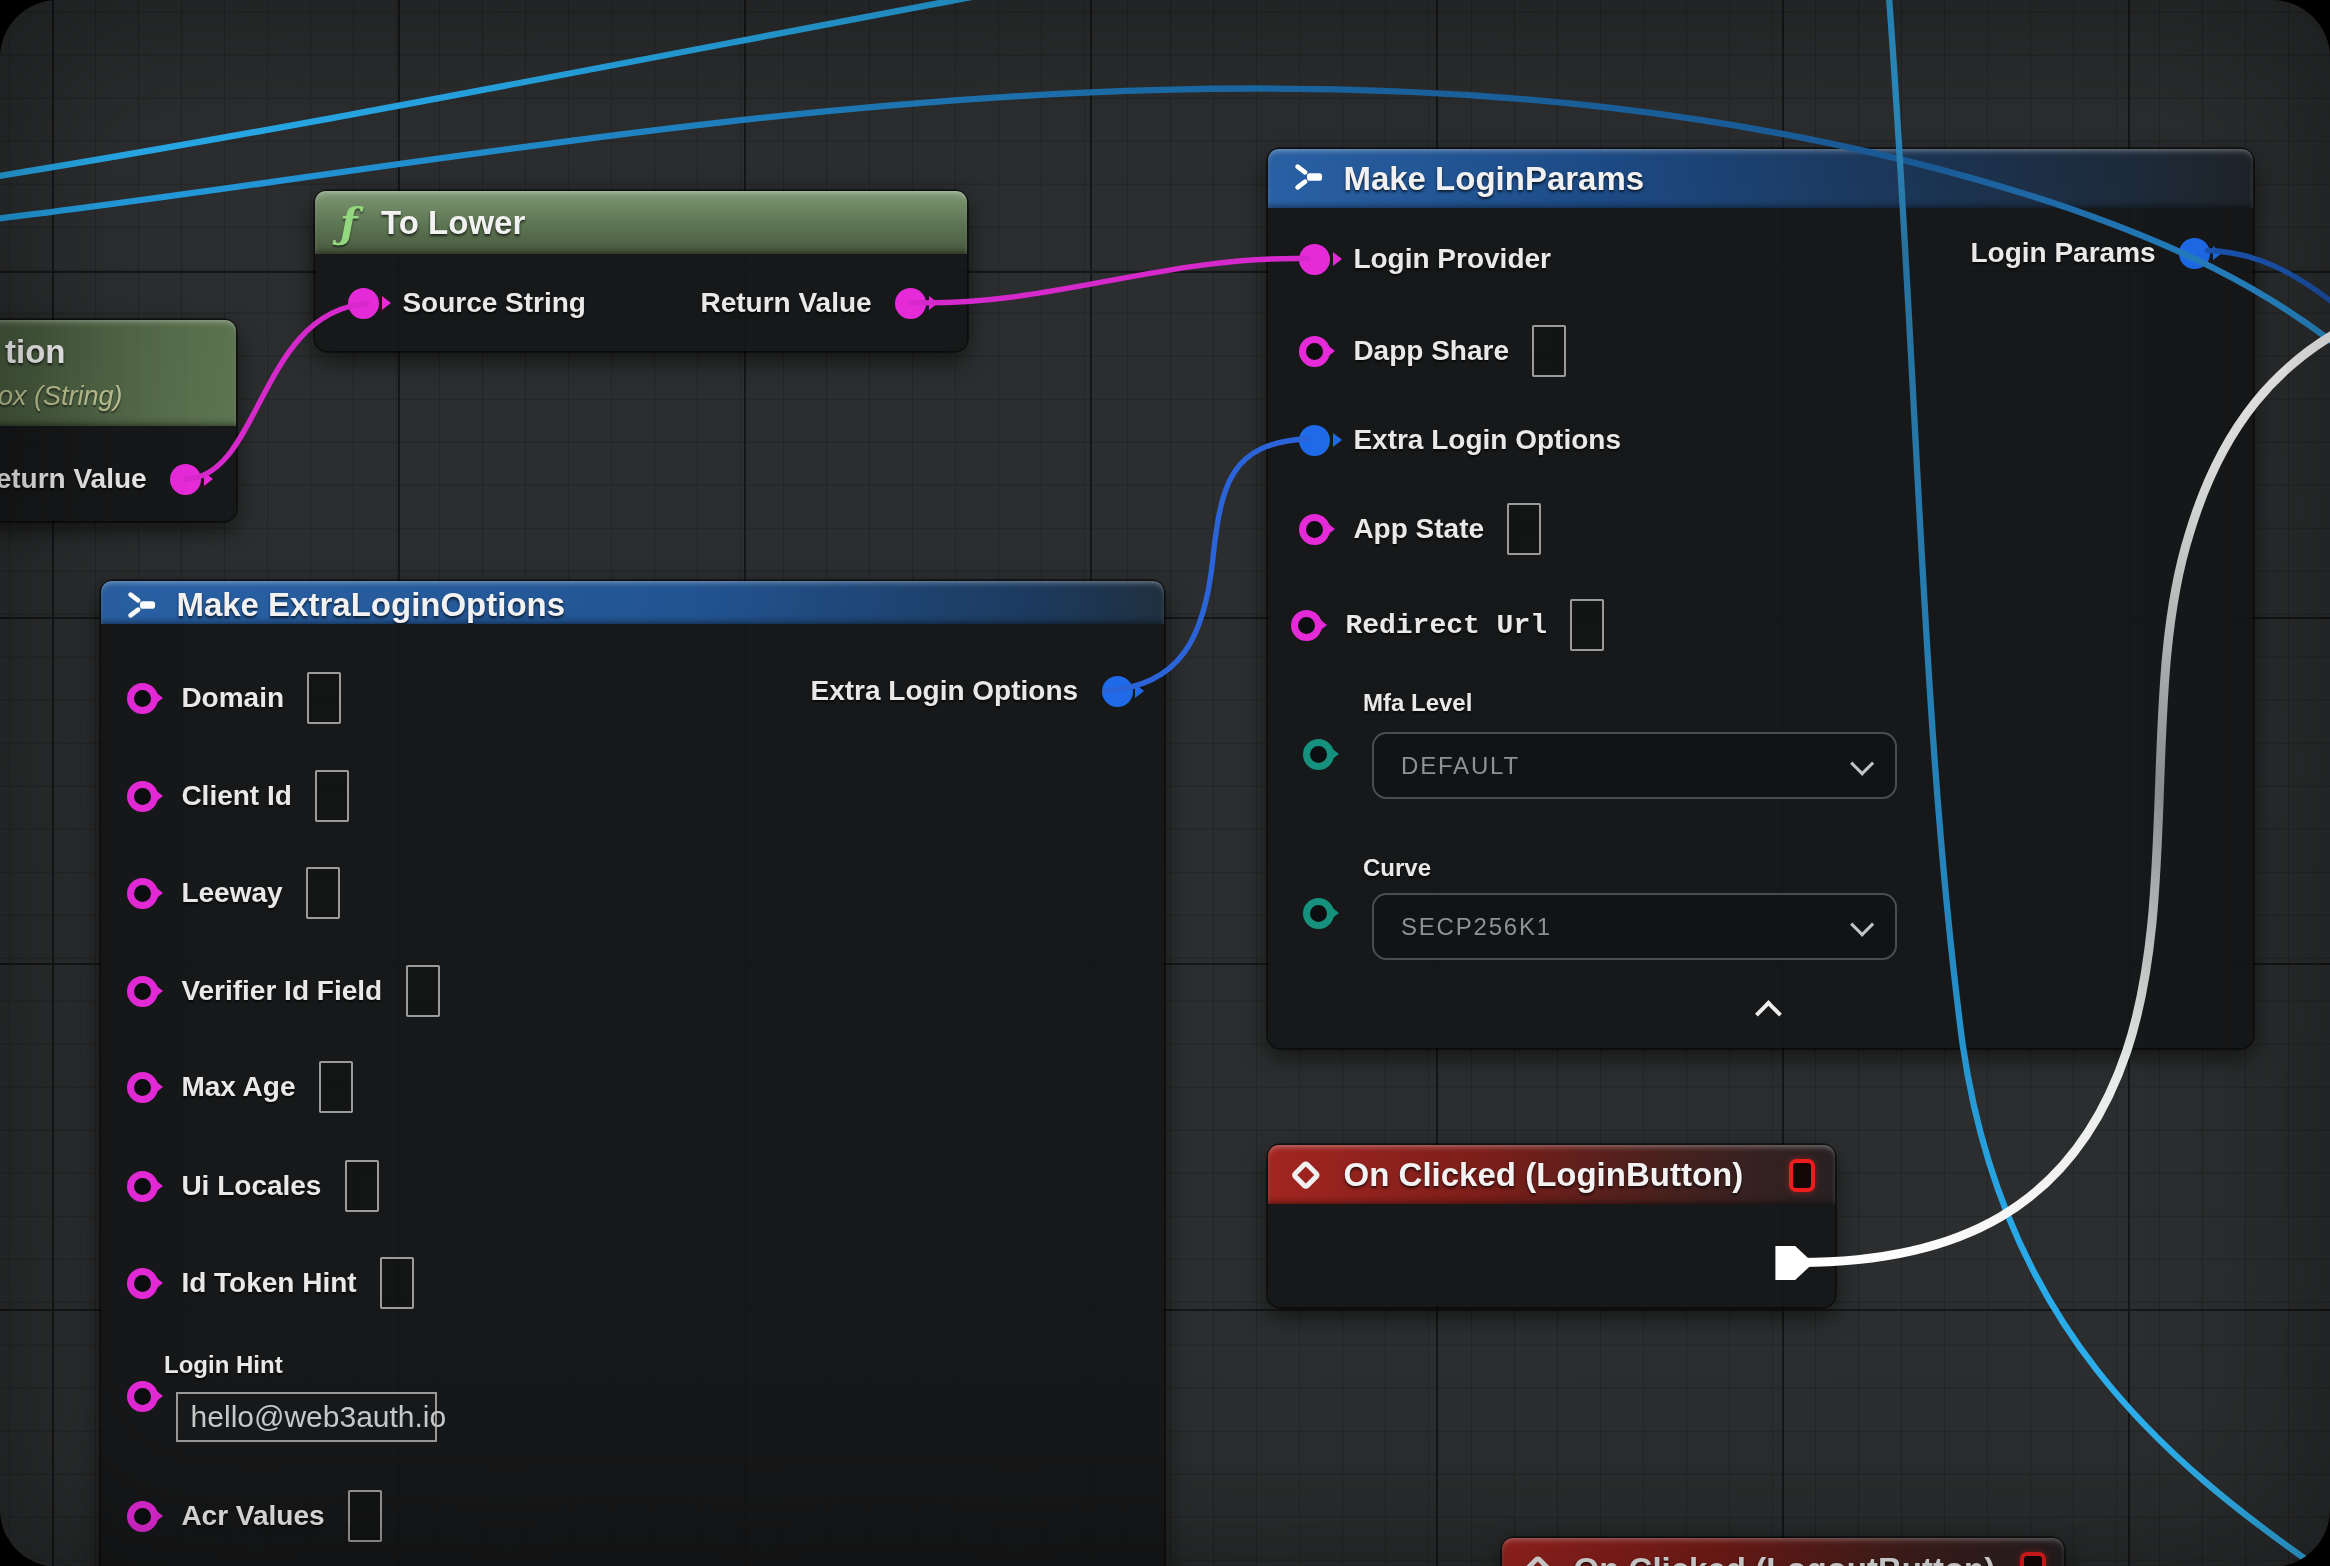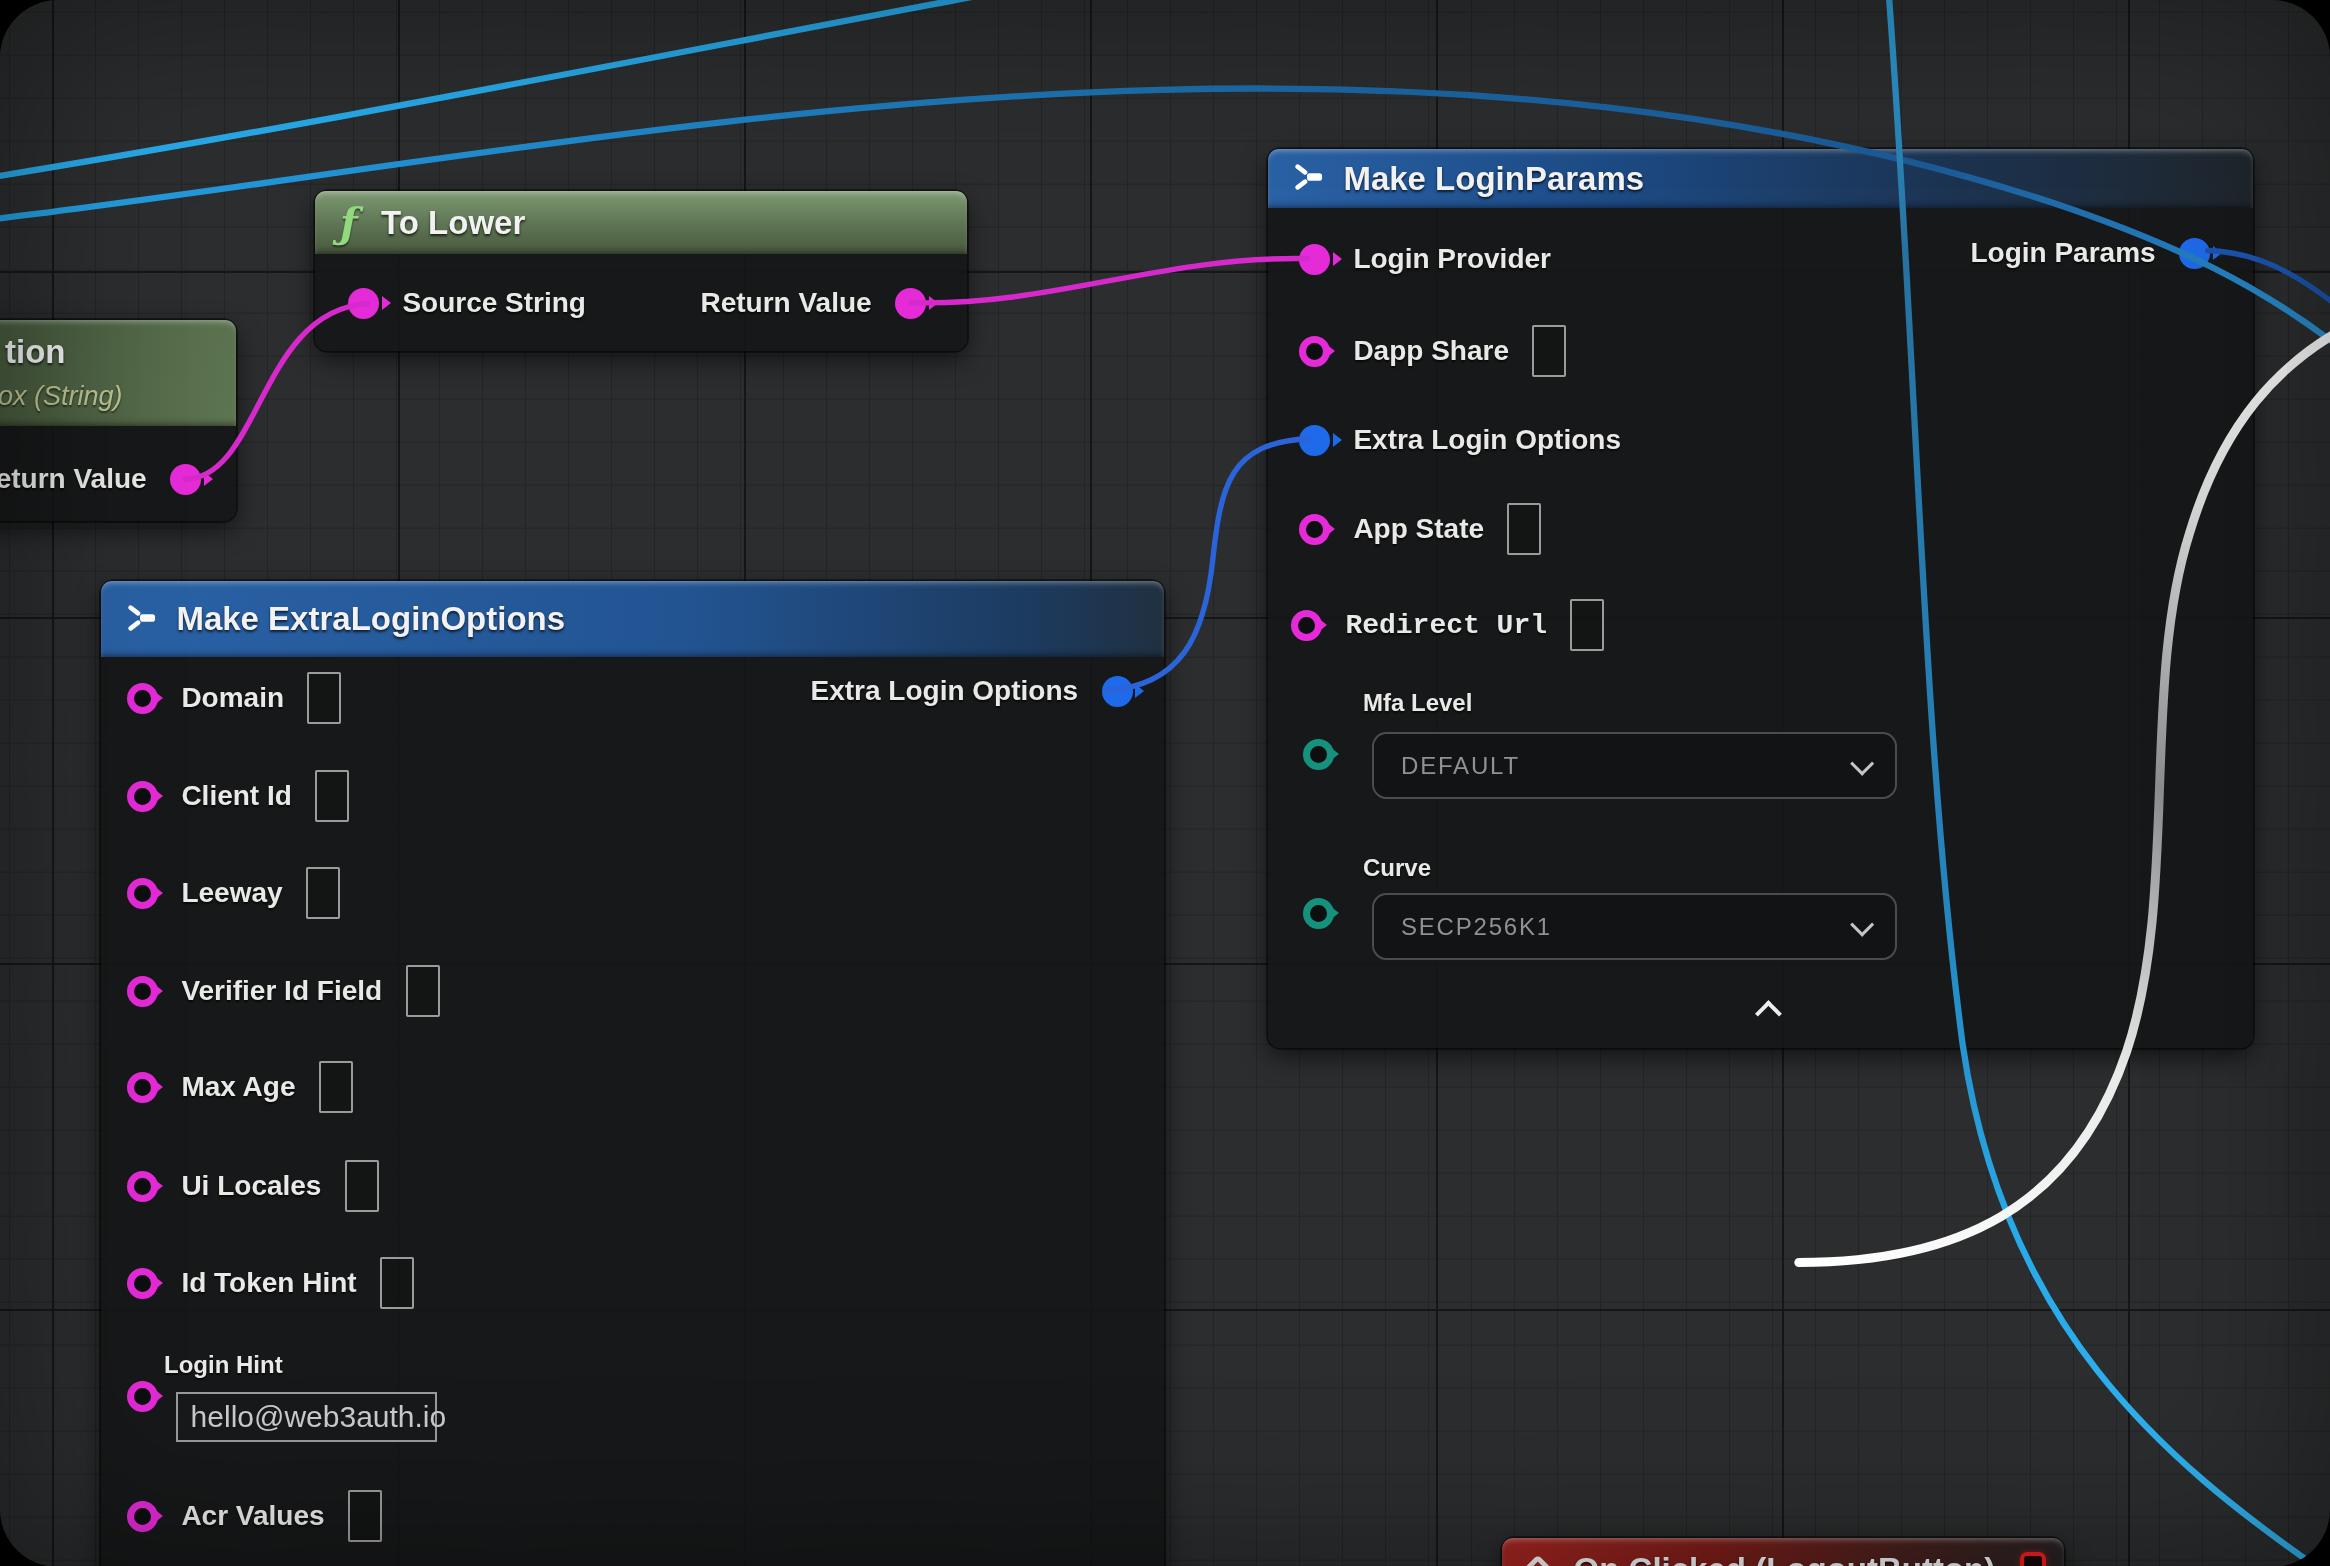--- a/index.html
+++ b/index.html
@@ -130,21 +130,21 @@
       <span class="pin filled magenta"></span>
       <span class="plabel">Source String</span>
     </div>
     <div class="row out" style="right:41px;top:112px;">
       <span class="pin filled magenta"></span>
       <span class="plabel">Return Value</span>
     </div>
   </div>
 
   <div class="node" style="left:101px;top:581px;width:1063px;height:1026px;">
-    <div class="hdr hdr-blue2" style="height:76px;padding-left:23.4px;">
+    <div class="hdr hdr-blue2" style="height:43px;padding-left:23.4px;align-items:flex-end;">
       <div class="sheen"></div>
       <span class="sicon">
         <svg width="32" height="32" viewBox="0 0 34 34">
               <path d="M7 6 L15 12 M7 28 L15 22" stroke="#fff" stroke-width="5" stroke-linecap="round" fill="none"></path>
               <rect x="17" y="13" width="16" height="8" rx="3" fill="#fff"></rect>
             </svg>
       </span>
       <span class="title" style="margin-left:20px;">Make ExtraLoginOptions</span>
     </div>
 
@@ -258,20 +258,29 @@
       <span class="pin hollow teal"></span>
     </div>
     <div class="dd" style="left:104px;top:744px;">
       <span class="dtext">SECP256K1</span>
       <span class="dchev"></span>
     </div>
 
     <span class="collapse" style="left:491px;top:850px;"></span>
   </div>
 
+  <div class="node" style="left:1268px;top:1145px;width:567px;height:162px;">
+    <div class="hdr hdr-red" style="height:59px;padding-left:27px;">
+      <div class="sheen"></div>
+      <span class="evt-icon"></span>
+      <span class="title" style="margin-left:27px;">On Clicked (LoginButton)</span>
+    </div>
+    <span class="evt-badge" style="right:20px;top:13.5px;"></span>
+    <span class="exec" style="right:21.6px;top:101px;"></span>
+  </div>
 
   <div class="node" style="left:1502px;top:1538px;width:562px;height:153px;">
     <div class="hdr hdr-red" style="height:63px;padding-left:25px;">
       <div class="sheen"></div>
       <span class="evt-icon"></span>
       <span class="title" style="margin-left:25px;">On Clicked (LogoutButton)</span>
     </div>
     <span class="evt-badge" style="right:18px;top:14.4px;"></span>
   </div>
 

